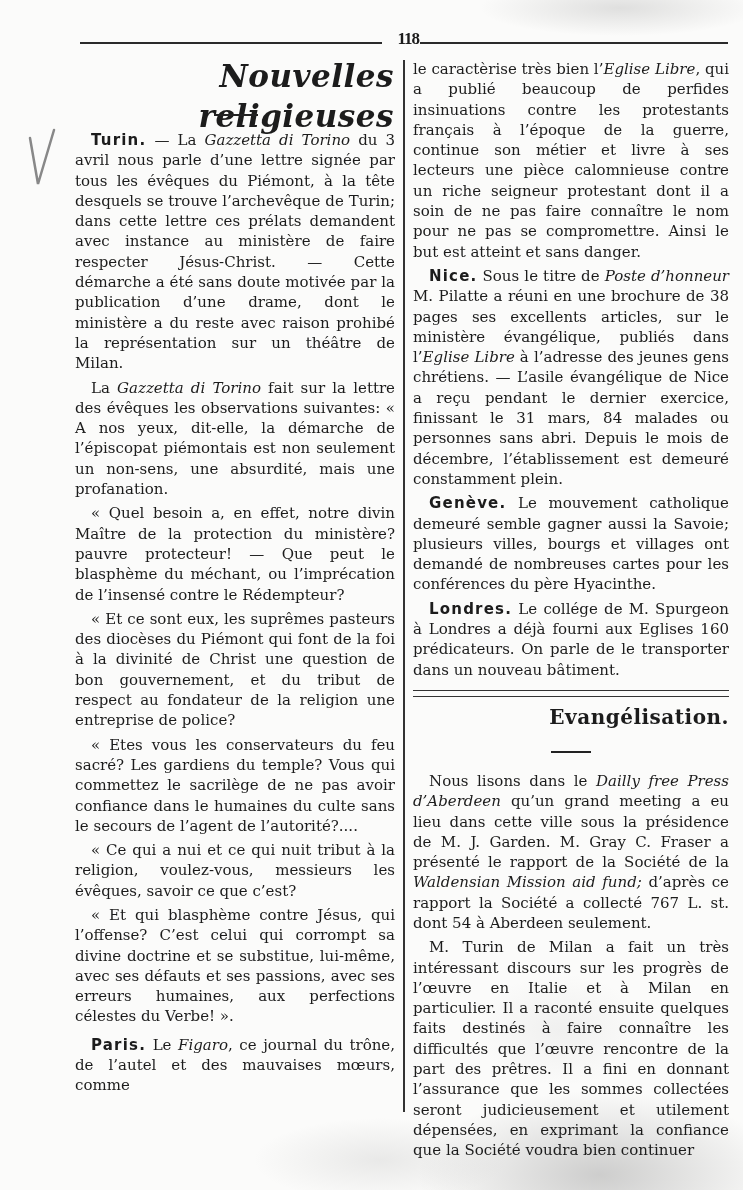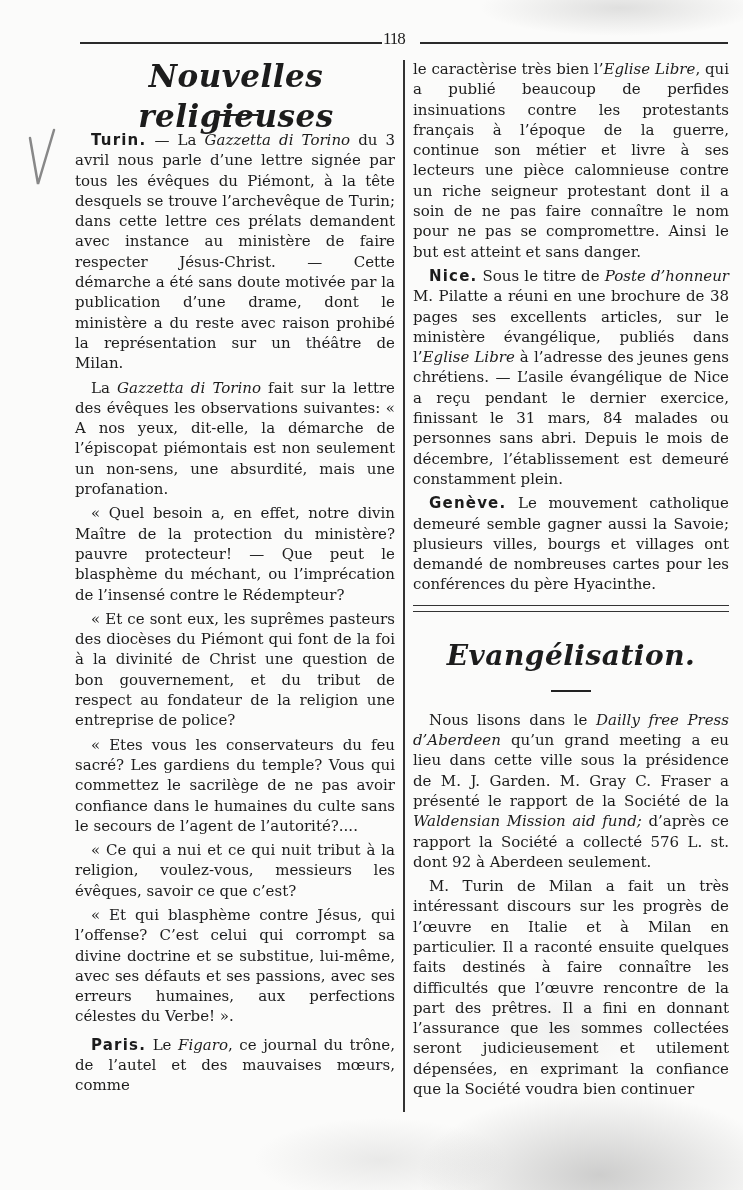--- a/index.html
+++ b/index.html
@@ -18,48 +18,48 @@
       radial-gradient(ellipse 120px 80px at 560px 1030px, rgba(160,160,160,0.12), rgba(255,255,255,0) 70%);
     pointer-events: none;
   }
   .margin-mark {
     position: absolute; left: 28px; top: 128px; width: 30px; height: 62px;
   }
   .header-rule { position: absolute; top: 42px; height: 2px; background: #2a2a2a; }
   .header-rule.left { left: 80px; width: 302px; }
   .header-rule.right { left: 420px; width: 308px; }
   .page-number {
-    position: absolute; left: 383px; top: 29px; width: 36px; text-align: left;
-    font-family: "Liberation Serif", serif; font-size: 17px; font-weight: normal; letter-spacing: -1px;
+    position: absolute; left: 383px; top: 29px; width: 36px; text-align: right;
+    font-family: "Liberation Serif", serif; font-size: 17px; font-weight: bold; letter-spacing: -1px;
   }
   .col-divider { position: absolute; left: 403px; top: 60px; width: 2px; height: 1052px; background: #333; }
 
   .column { position: absolute; font-size: 15px; line-height: 20.3px; text-align: justify; }
   .column.left { left: 75px; top: 130px; width: 320px; }
   .column.right { left: 413px; top: 59px; width: 316px; }
 
   .section-title {
     font-family: "DejaVu Serif", "Liberation Serif", serif;
-    font-weight: bold; text-align: center; letter-spacing: 0.5px;
+    font-weight: bold; text-align: right; letter-spacing: 0.5px;
   }
   .title-left {
     position: absolute; left: 78px; top: 56px; width: 316px;
     font-size: 31px; line-height: 40px; font-style: italic;
   }
   .title-dash-left { position: absolute; left: 214px; top: 114px; width: 44px; height: 2px; background: #222; }
 
   p { margin: 0 0 4px 0; text-indent: 16px; }
   p .lead {
     font-family: "DejaVu Sans", "Liberation Sans", sans-serif;
     font-weight: bold; letter-spacing: 1.2px; font-size: 15px; margin-top: 11px;
   }
   em { }
   .dbl-rule { margin: 10px 0 0 0; height: 5px; border-top: 1.5px solid #333; border-bottom: 1.5px solid #333; }
   .title-right {
-    margin-top: 24px; font-size: 28px; line-height: 40px; font-style: italic;
+    font-size: 20px; line-height: 40px; 
   }
   .title-right-dash { width: 40px; height: 2px; background: #222; margin: 14px auto 18px auto; }
 </style>
 </head>
 <body>
 
 <div class="bg-noise"></div>
 
 <svg class="margin-mark" viewBox="0 0 30 62">
   <path d="M2 10 L10 56 L26 2" fill="none" stroke="#888" stroke-width="2.5" stroke-linecap="round"></path>
@@ -82,21 +82,22 @@
   <p>« Etes vous les conservateurs du feu sacré? Les gardiens du temple? Vous qui commettez le sacrilège de ne pas avoir confiance dans le humaines du culte sans le secours de l’agent de l’autorité?....</p>
   <p>« Ce qui a nui et ce qui nuit tribut à la religion, voulez-vous, messieurs les évêques, savoir ce que c’est?</p>
   <p>« Et qui blasphème contre Jésus, qui l’offense? C’est celui qui corrompt sa divine doctrine et se substitue, lui-même, avec ses défauts et ses passions, avec ses erreurs humaines, aux perfections célestes du Verbe! ».</p>
   <p style="margin-top:8px"><span class="lead">Paris.</span><span> Le </span><em>Figaro</em><span>, ce journal du trône, de l’autel et des mauvaises mœurs, comme</span></p>
 </div>
 
 <div class="column right">
   <p style="text-indent:0"><span>le caractèrise très bien l’</span><em>Eglise Libre</em><span>, qui a publié beaucoup de perfides insinuations contre les protestants français à l’époque de la guerre, continue son métier et livre à ses lecteurs une pièce calomnieuse contre un riche seigneur protestant dont il a soin de ne pas faire connaître le nom pour ne pas se compromettre. Ainsi le but est atteint et sans danger.</span></p>
   <p><span class="lead">Nice.</span><span> Sous le titre de </span><em>Poste d’honneur</em><span> M. Pilatte a réuni en une brochure de 38 pages ses excellents articles, sur le ministère évangélique, publiés dans l’</span><em>Eglise Libre</em><span> à l’adresse des jeunes gens chrétiens. — L’asile évangélique de Nice a reçu pendant le dernier exercice, finissant le 31 mars, 84 malades ou personnes sans abri. Depuis le mois de décembre, l’établissement est demeuré constamment plein.</span></p>
   <p><span class="lead">Genève.</span><span> Le mouvement catholique demeuré semble gagner aussi la Savoie; plusieurs villes, bourgs et villages ont demandé de nombreuses cartes pour les conférences du père Hyacinthe.</span></p>
+  <p><span class="lead">Londres.</span><span> Le collége de M. Spurgeon à Londres a déjà fourni aux Eglises 160 prédicateurs. On parle de le transporter dans un nouveau bâtiment.</span></p>
 
   <div class="dbl-rule"></div>
 
   <div class="section-title title-right">Evangélisation.</div>
   <div class="title-right-dash"></div>
 
-  <p><span>Nous lisons dans le </span><em>Dailly free Press d’Aberdeen</em><span> qu’un grand meeting a eu lieu dans cette ville sous la présidence de M. J. Garden. M. Gray C. Fraser a présenté le rapport de la Société de la </span><em>Waldensian Mission aid fund;</em><span> d’après ce rapport la Société a collecté 576 L. st. dont 92 à Aberdeen seulement.</span></p>
+  <p><span>Nous lisons dans le </span><em>Dailly free Press d’Aberdeen</em><span> qu’un grand meeting a eu lieu dans cette ville sous la présidence de M. J. Garden. M. Gray C. Fraser a présenté le rapport de la Société de la </span><em>Waldensian Mission aid fund;</em><span> d’après ce rapport la Société a collecté 767 L. st. dont 54 à Aberdeen seulement.</span></p>
   <p>M. Turin de Milan a fait un très intéressant discours sur les progrès de l’œuvre en Italie et à Milan en particulier. Il a raconté ensuite quelques faits destinés à faire connaître les difficultés que l’œuvre rencontre de la part des prêtres. Il a fini en donnant l’assurance que les sommes collectées seront judicieusement et utilement dépensées, en exprimant la confiance que la Société voudra bien continuer</p>
 </div>
 
 </body></html>

